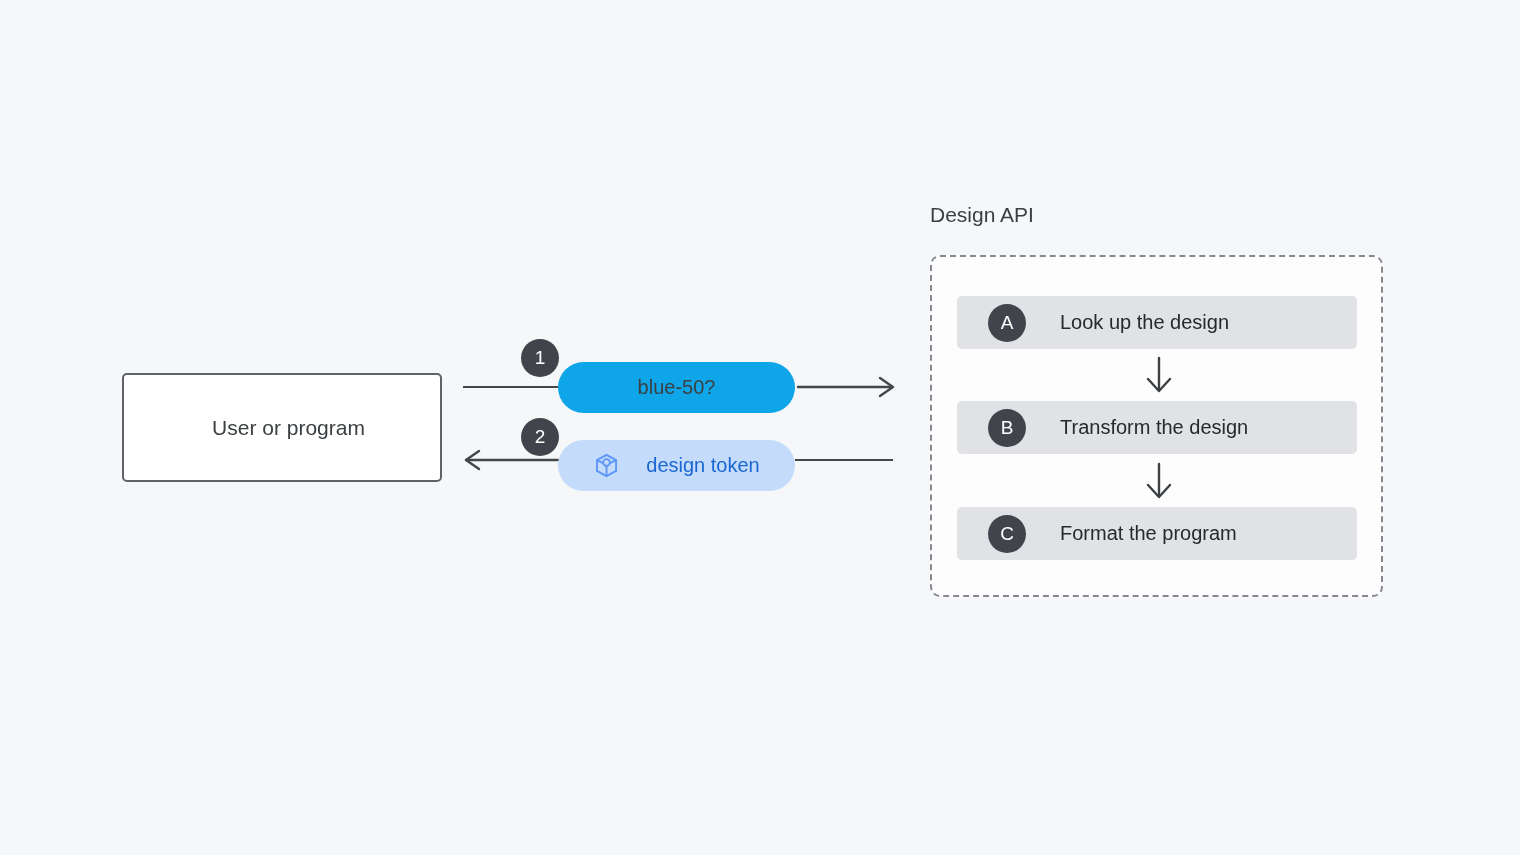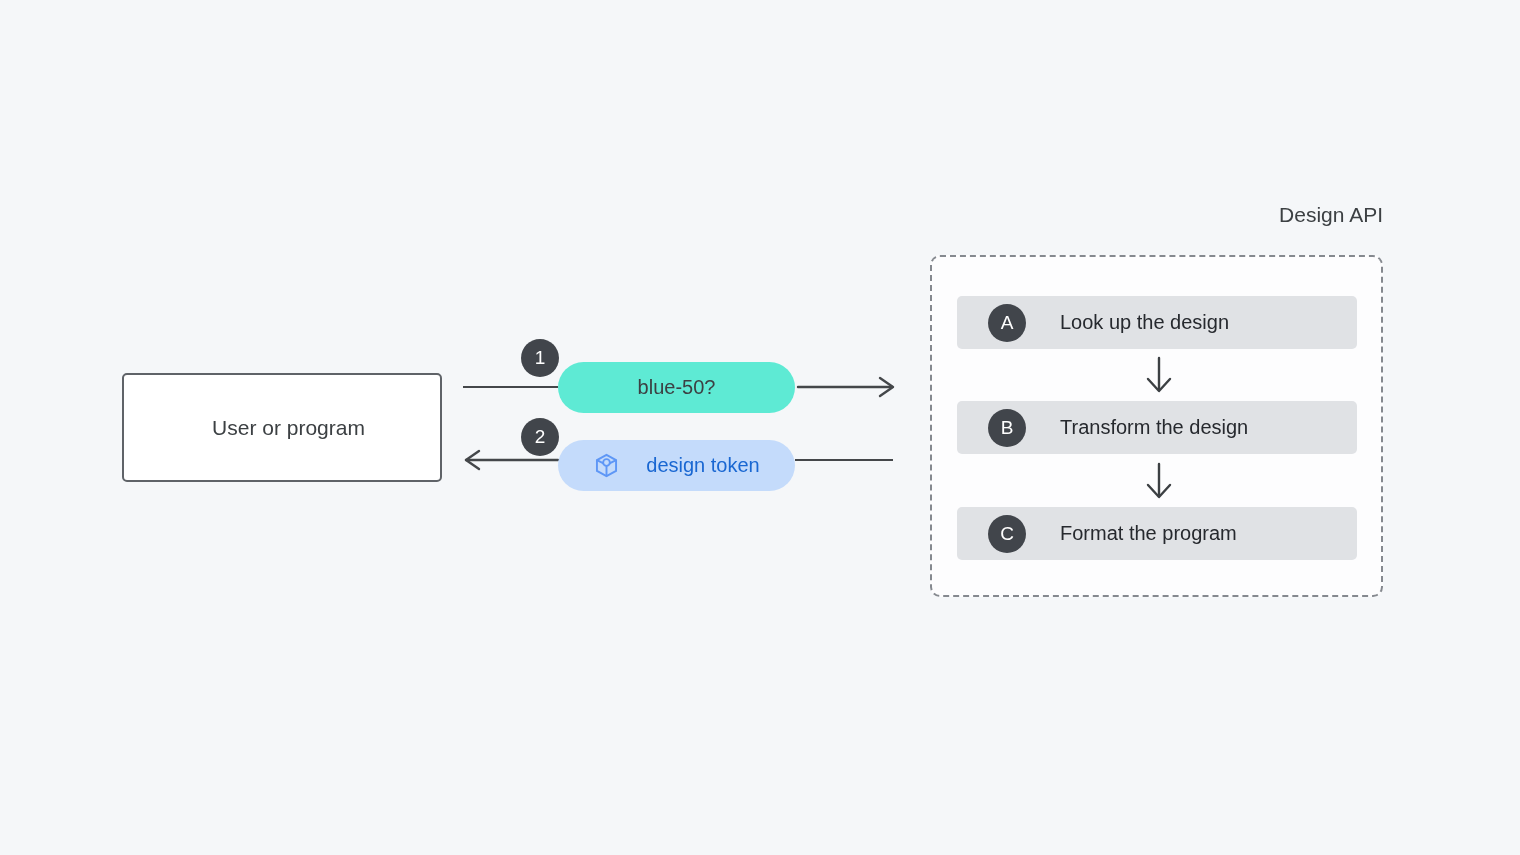--- a/index.html
+++ b/index.html
@@ -53,31 +53,31 @@
 
   
   .pill {
     position: absolute;
     left: 558px;
     width: 237px; height: 51px;
     border-radius: 26px;
     display: flex; align-items: center; justify-content: center;
     font-size: 20px;
   }
-  .pill-gray { top: 362px; background: #5eead4; color: #3c4043; }
+  .pill-gray { top: 362px; background: #0ea5e9; color: #3c4043; }
   .pill-blue { top: 440px; background: #c4dbfb; color: #1967d2; gap: 26px; }
   .token-icon { flex: 0 0 auto; display: block; }
   .token-icon path, .token-icon circle { stroke: #5e97f6; stroke-width: 1.7; fill: none; }
   .token-icon circle { fill: #c4dbfb; }
 
   
   .api-title {
     position: absolute;
     left: 930px; top: 203px; width: 453px;
-    text-align: right;
+    text-align: left;
     font-size: 21px; color: #3c4043;
   }
   .api-box {
     position: absolute;
     left: 930px; top: 255px;
     width: 453px; height: 342px;
     background: #fdfdfe;
     border: 2px dashed #85898f;
     border-radius: 10px;
   }

